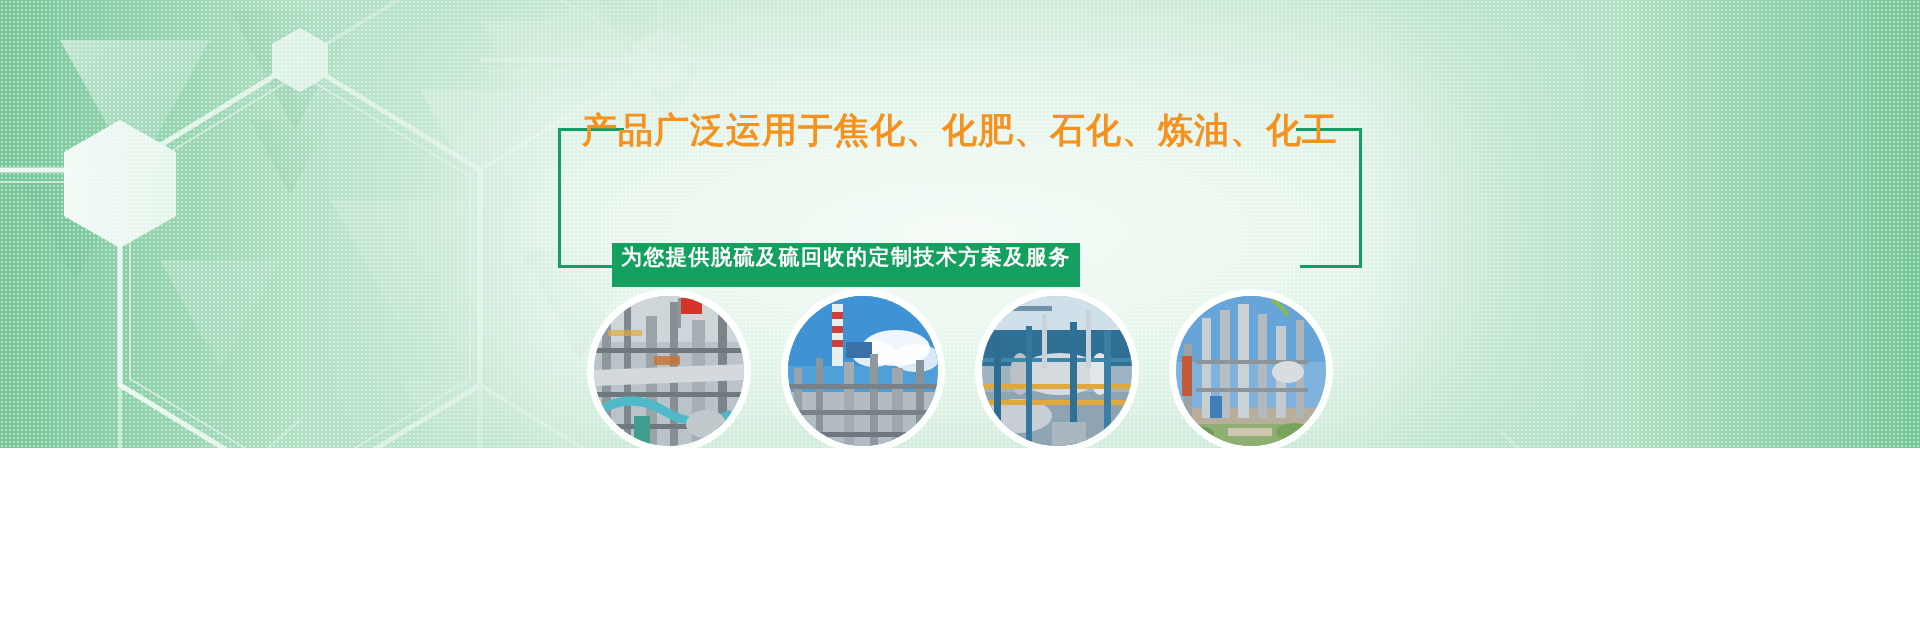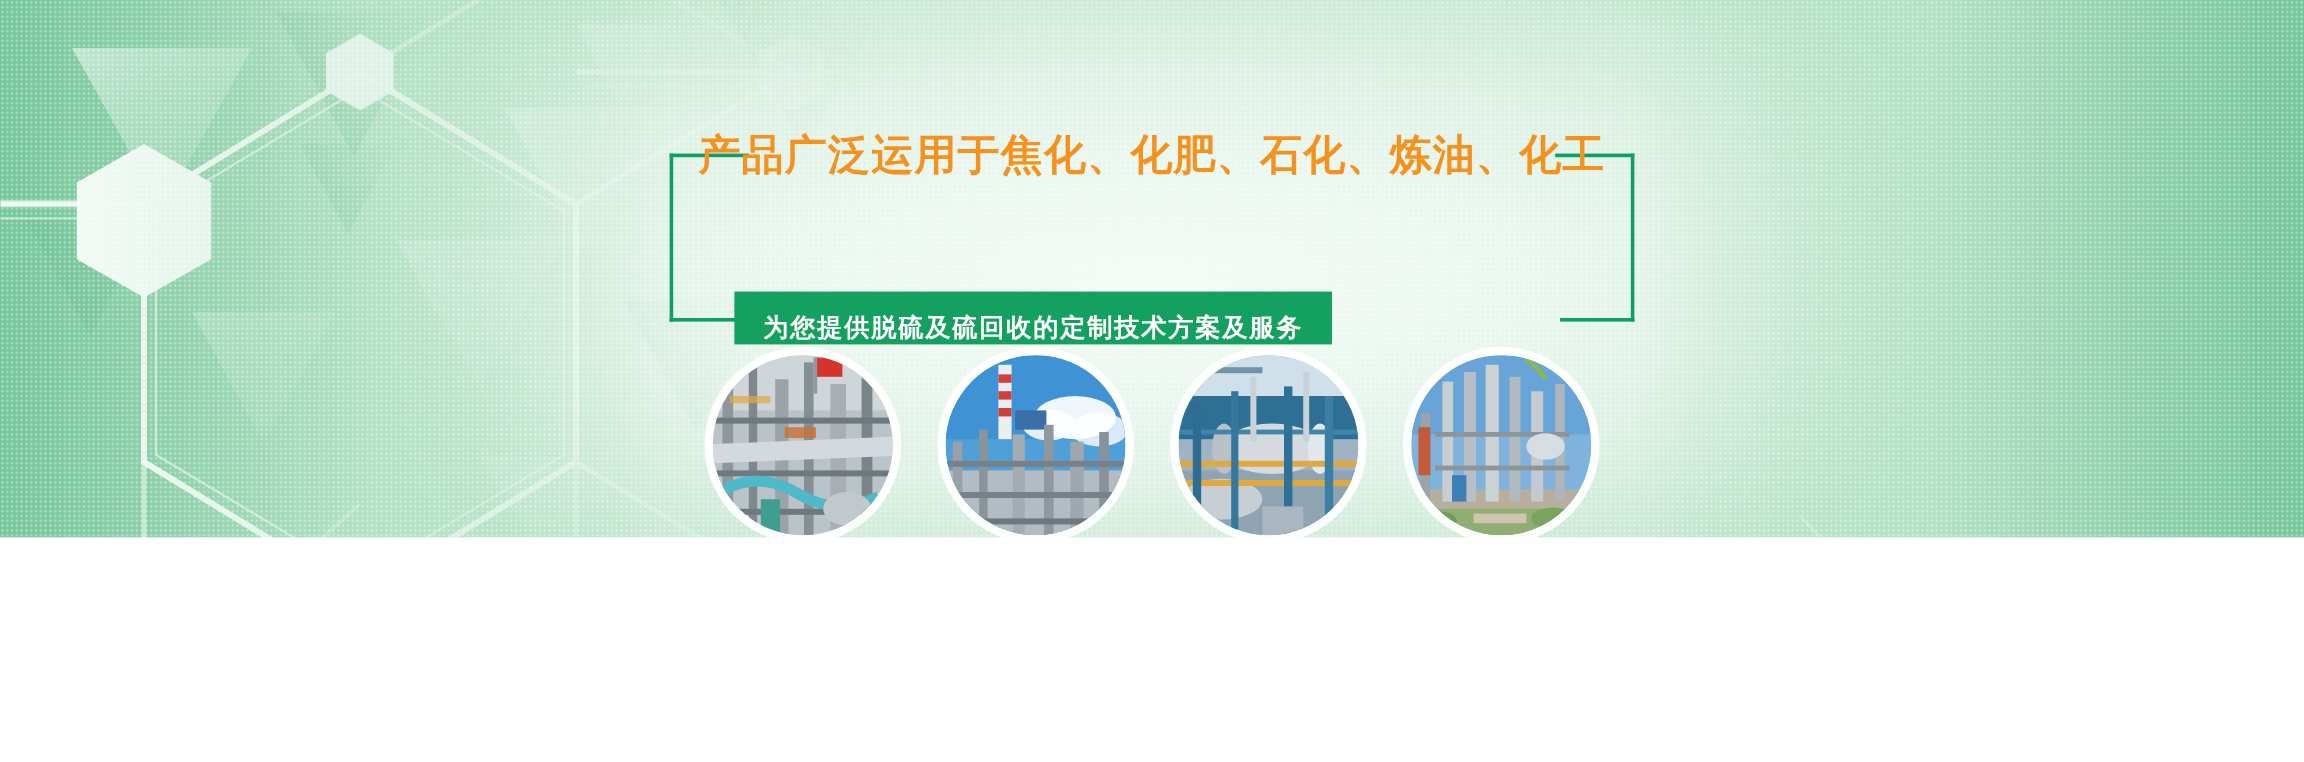--- a/index.html
+++ b/index.html
@@ -34,22 +34,22 @@
   .headline{
     position:absolute;left:560px;top:108px;width:800px;
     text-align:center;color:#f5921e;
     font-size:35px;font-weight:bold;line-height:1.28;
     letter-spacing:1px;white-space:nowrap;
   }
   .headline .l2{letter-spacing:1px;}
 
   .subbar{
     position:absolute;left:612px;top:243px;height:44px;
-    background:#14a05f;display:flex;align-items:flex-end;
-    padding:0 24px;box-sizing:border-box;
+    background:#14a05f;display:flex;align-items:flex-start;
+    padding:0 9px;box-sizing:border-box;
   }
   .subbar span{
     color:#ffffff;font-size:21px;font-weight:bold;letter-spacing:1.5px;white-space:nowrap;
   }
 
   
   .circles{position:absolute;left:0;top:296px;width:1920px;height:160px;
            display:flex;justify-content:center;gap:44px;}
   .circ{
     width:150px;height:150px;border-radius:50%;

